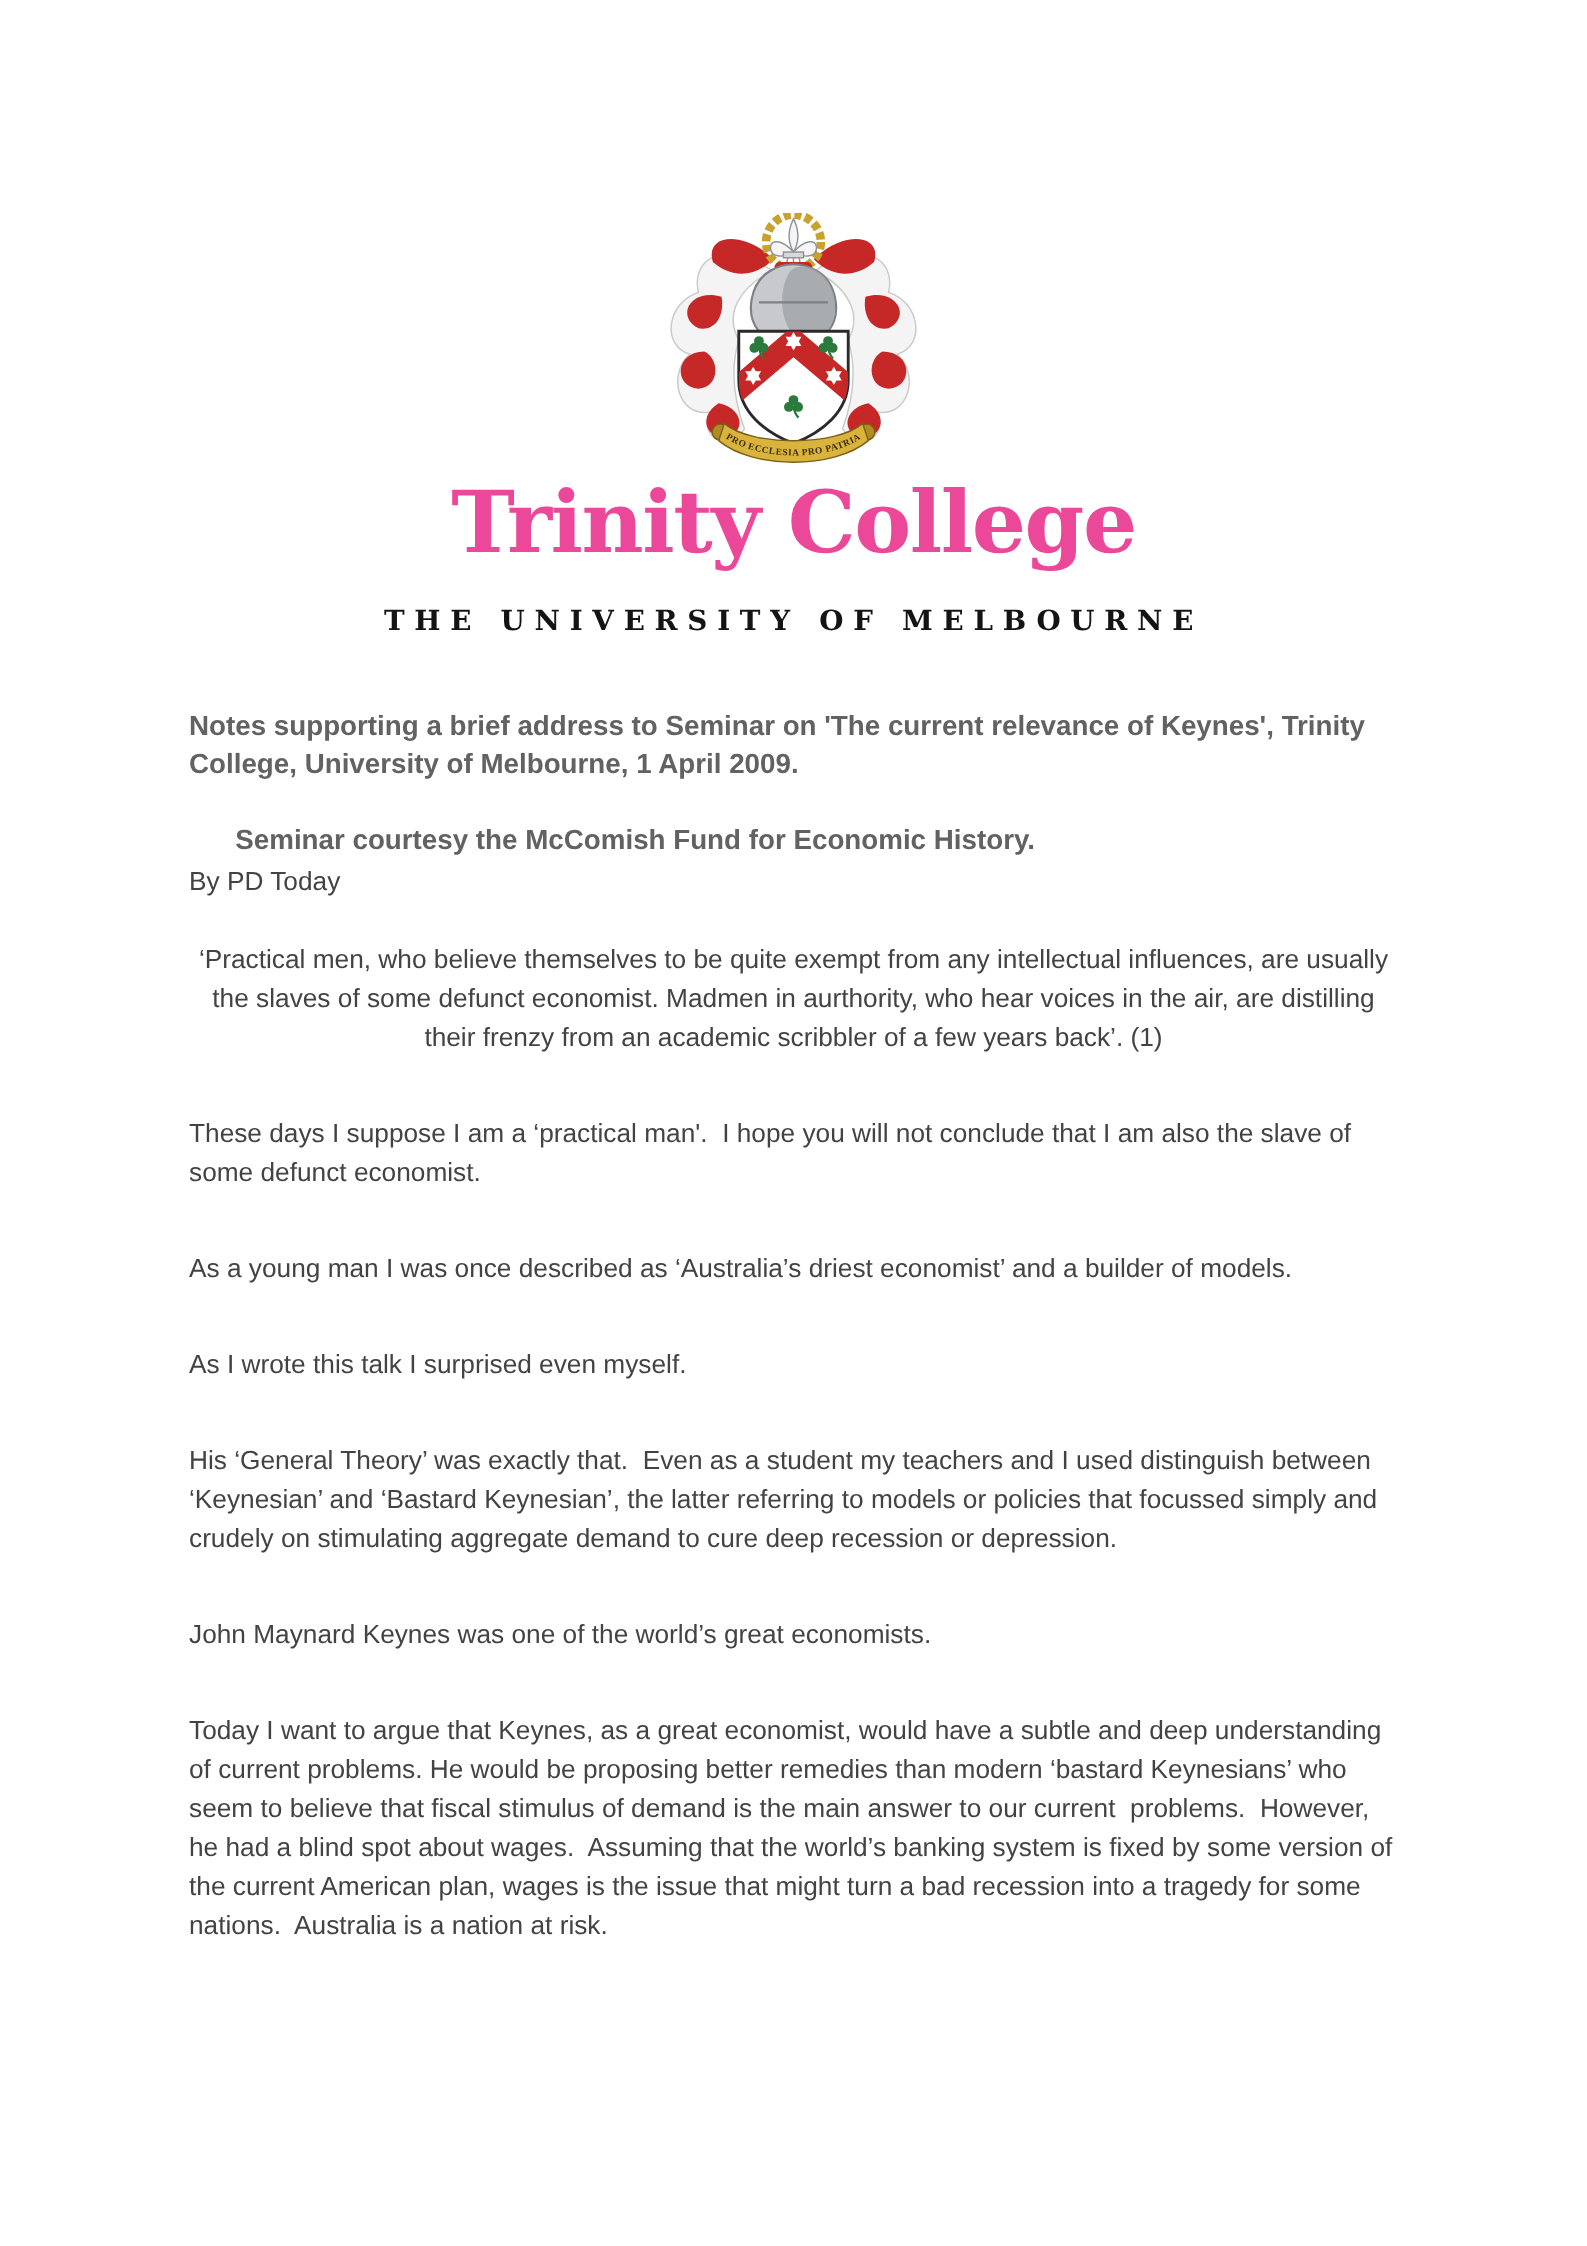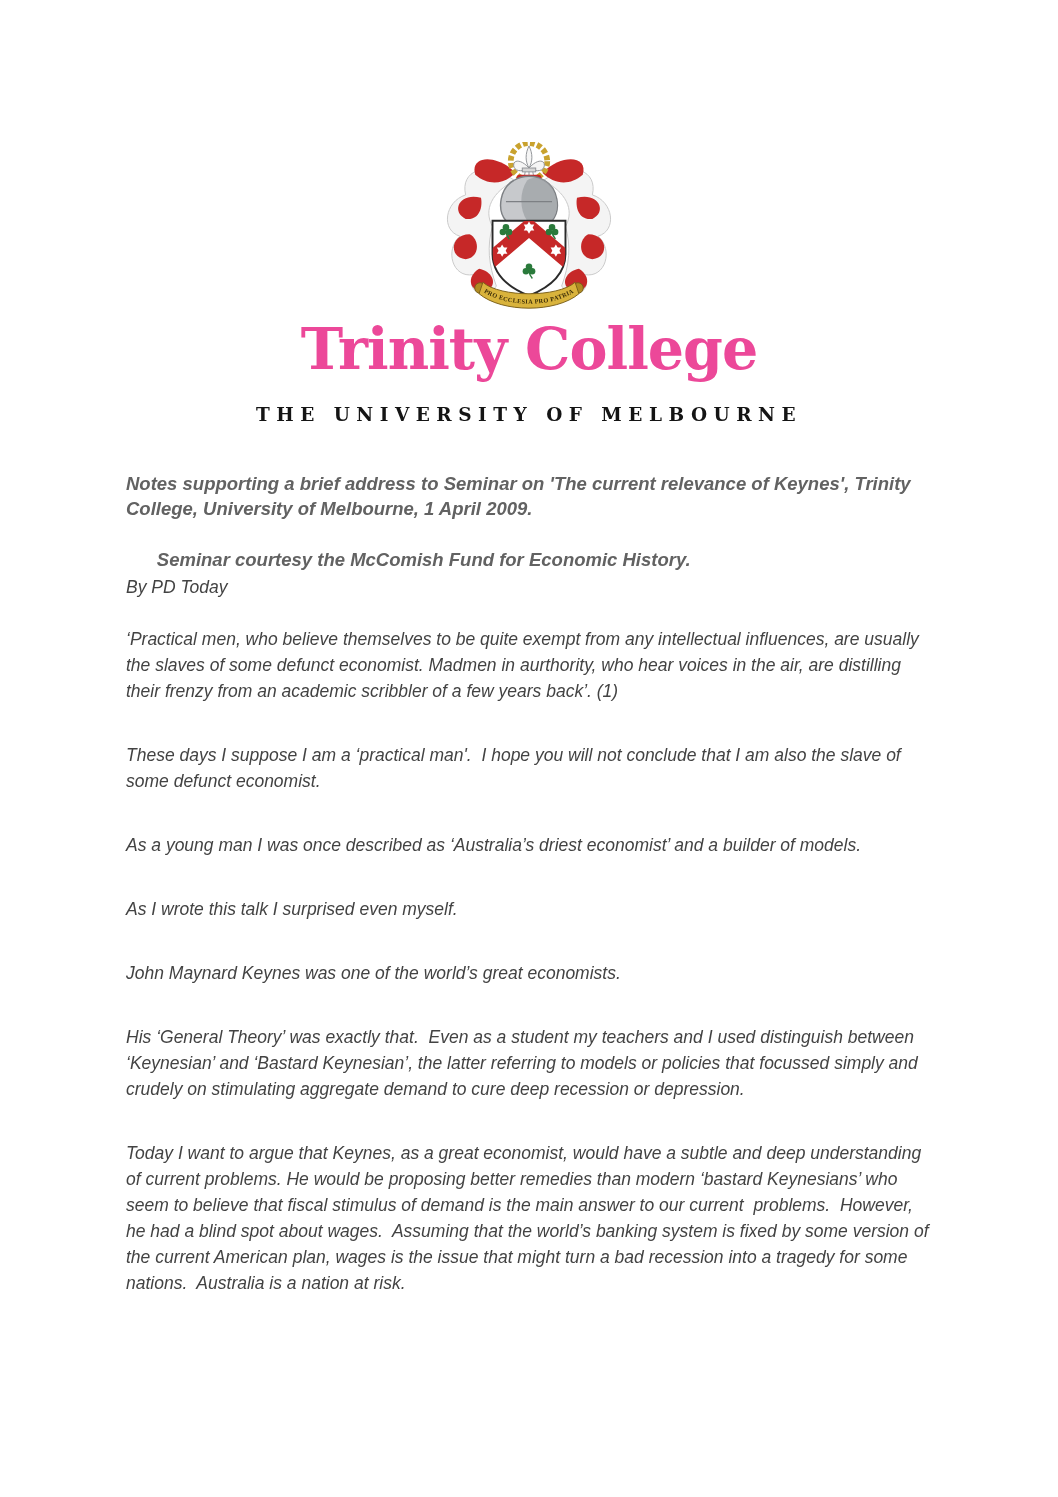--- a/index.html
+++ b/index.html
@@ -30,33 +30,32 @@
     color:#141414;
     margin-top:25px;
   }
   .content {
     width:806px;
     margin-left:126px;
     margin-top:46px;
     color:#434343;
     font-size:17.5px;
     line-height:26px;
-    font-style:italic;
   }
   .doc-heading {
     font-size:18.5px;
     line-height:25.5px;
     font-weight:bold;
     color:#626262;
     margin:0;
     white-space:pre-wrap;
   }
   .byline { margin:1px 0 0 0; white-space:pre-wrap; }
   p.bodypara { margin:38px 0 0 0; white-space:pre-wrap; }
-  p.first-para { margin-top:26px; }
+  p.first-para { margin-top:26px;text-align:center; }
 </style>
 </head>
 <body>
 
 <div class="page">
 
   <header class="logo">
 
     <svg class="crest" width="192" height="173" viewBox="0 0 200 180" aria-hidden="true">
       <defs>
@@ -127,18 +126,18 @@
 
   <main class="content">
     <h1 class="doc-heading"><span>Notes supporting a brief address to Seminar on 'The current relevance of Keynes', Trinity College, University of Melbourne, 1 April 2009.</span><br>
       <span>Seminar courtesy the McComish Fund for Economic History.</span></h1>
     <p class="byline">By PD Today</p>
 
     <p class="bodypara first-para">‘Practical men, who believe themselves to be quite exempt from any intellectual influences, are usually the slaves of some defunct economist. Madmen in aurthority, who hear voices in the air, are distilling their frenzy from an academic scribbler of a few years back’. (1)</p>
     <p class="bodypara">These days I suppose I am a ‘practical man'.  I hope you will not conclude that I am also the slave of some defunct economist.</p>
     <p class="bodypara">As a young man I was once described as ‘Australia’s driest economist’ and a builder of models.</p>
     <p class="bodypara">As I wrote this talk I surprised even myself.</p>
+    <p class="bodypara">His ‘General Theory’ was exactly that.  Even as a student my teachers and I used distinguish between ‘Keynesian’ and ‘Bastard Keynesian’, the latter referring to models or policies that focussed simply and crudely on stimulating aggregate demand to cure deep recession or depression.</p>
     <p class="bodypara">John Maynard Keynes was one of the world’s great economists.</p>
-    <p class="bodypara">His ‘General Theory’ was exactly that.  Even as a student my teachers and I used distinguish between ‘Keynesian’ and ‘Bastard Keynesian’, the latter referring to models or policies that focussed simply and crudely on stimulating aggregate demand to cure deep recession or depression.</p>
     <p class="bodypara">Today I want to argue that Keynes, as a great economist, would have a subtle and deep understanding of current problems. He would be proposing better remedies than modern ‘bastard Keynesians’ who seem to believe that fiscal stimulus of demand is the main answer to our current  problems.  However, he had a blind spot about wages.  Assuming that the world’s banking system is fixed by some version of the current American plan, wages is the issue that might turn a bad recession into a tragedy for some nations.  Australia is a nation at risk.</p>
   </main>
 
 </div>
 
 </body></html>

